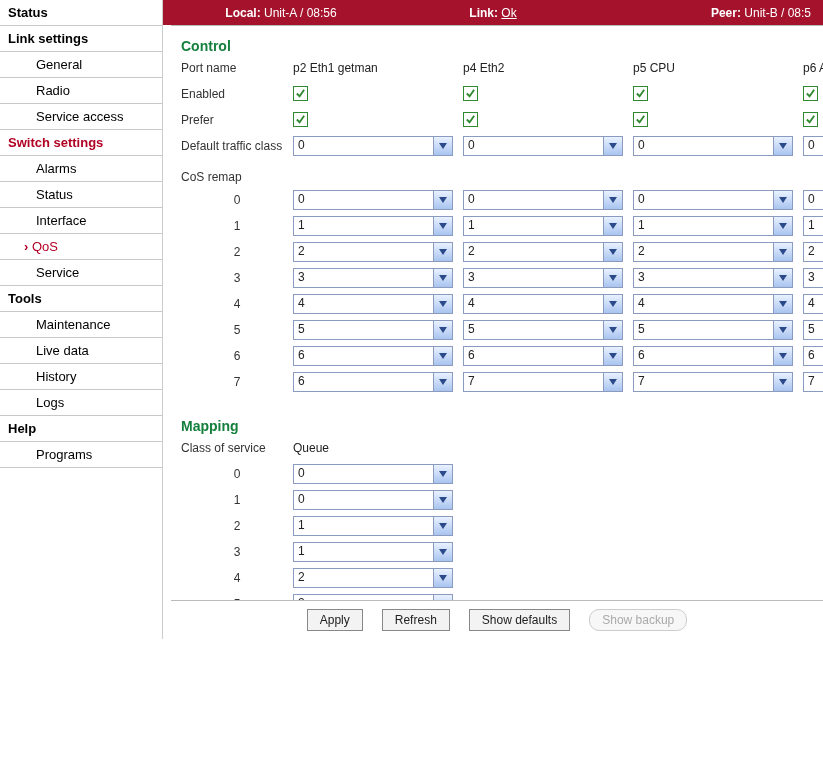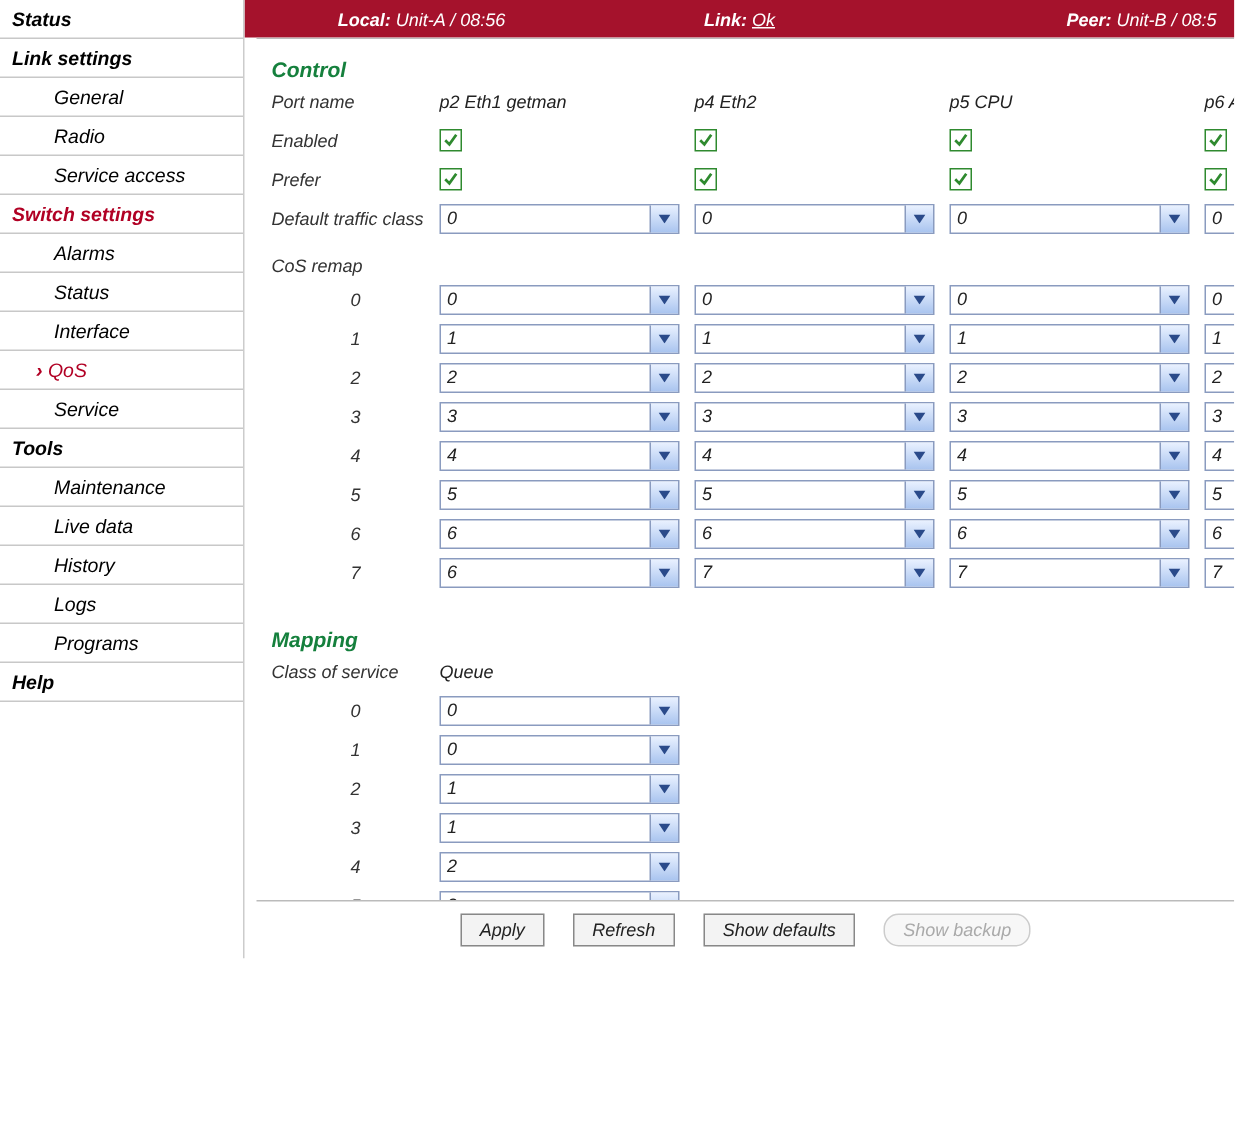--- a/index.html
+++ b/index.html
@@ -1,16 +1,16 @@
 <!DOCTYPE html>
 <html><head>
 <meta charset="utf-8">
 <style>
   html,body{margin:0;padding:0;font-family:Arial,Helvetica,sans-serif;font-size:12px;color:#000;background:#fff;}
-  .page{display:flex;width:823px;height:639px;overflow:hidden;font-style:italic;}
+  .page{display:flex;width:823px;height:639px;overflow:hidden;}
   
   .sidebar{width:162px;flex:0 0 162px;border-right:1px solid #ccc;background:#fff;}
   .side-item{display:block;padding:5px 8px 5px 8px;border-bottom:1px solid #c8c8c8;font-size:13px;cursor:pointer;}
   .side-head{font-weight:bold;}
   .side-sub{padding-left:36px;}
   .side-active{padding-left:24px;color:#b10024;}
   .side-active::before{content:"\203A  ";color:#b10024;font-weight:bold;}
   .side-maroon{color:#b10024;font-weight:bold;}
   
   .main{flex:1 1 auto;display:flex;flex-direction:column;overflow:hidden;}
@@ -60,22 +60,22 @@
       <div class="side-item side-sub">Alarms</div>
       <div class="side-item side-sub">Status</div>
       <div class="side-item side-sub">Interface</div>
       <div class="side-item side-active">QoS</div>
       <div class="side-item side-sub">Service</div>
       <div class="side-item side-head">Tools</div>
       <div class="side-item side-sub">Maintenance</div>
       <div class="side-item side-sub">Live data</div>
       <div class="side-item side-sub">History</div>
       <div class="side-item side-sub">Logs</div>
+      <div class="side-item side-head">Help</div>
       <div class="side-item side-sub">Programs</div>
-      <div class="side-item side-head">Help</div>
     </div>
   <div class="main">
     <div class="topbar">
       <div class="seg">
         <b>Local:</b>
         <span>Unit-A / 08:56</span>
       </div>
       <div class="seg">
         <b>Link:</b>
         <a href="#">Ok</a>

